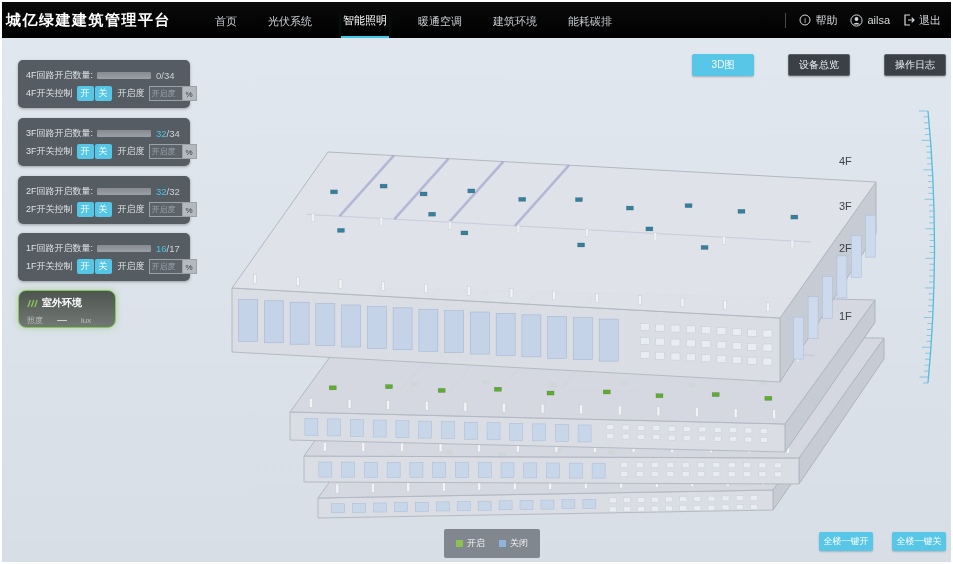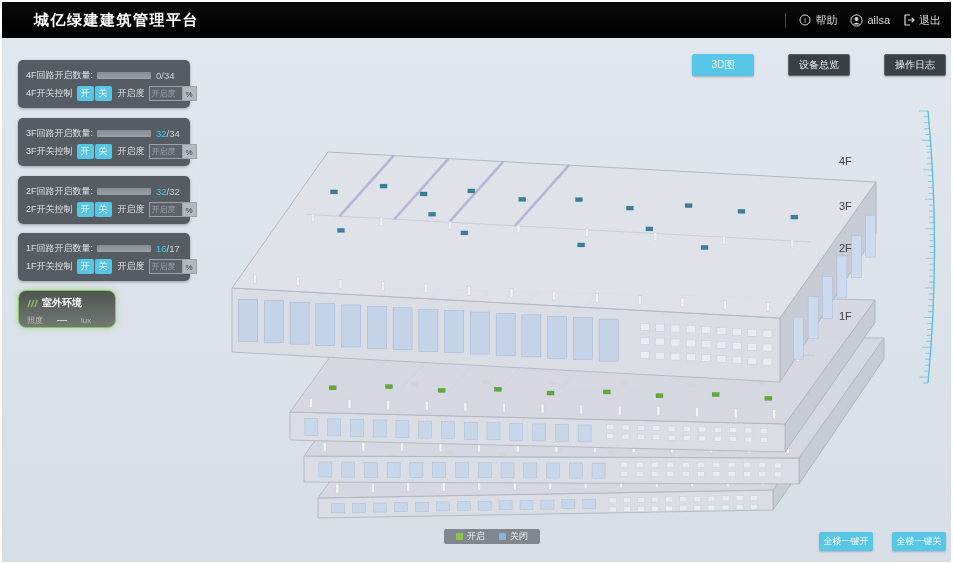--- a/index.html
+++ b/index.html
@@ -1,19 +1,19 @@
 <!DOCTYPE html>
 <html><head>
 <meta charset="utf-8">
 <style>
   html,body{margin:0;padding:0;background:#fff;font-family:"Liberation Sans","DejaVu Sans",sans-serif;}
   .page{position:relative;width:953px;height:564px;background:#fff;overflow:hidden;box-sizing:border-box;border:2px solid #fff;}
   
   .hdr{position:absolute;left:0;top:0;right:0;height:36px;background:linear-gradient(#0a0a0a,#000);display:flex;align-items:center;}
-  .hdr-title{color:#fff;font-size:15px;font-weight:bold;letter-spacing:1.5px;margin-left:32px;white-space:nowrap;}
+  .hdr-title{color:#fff;font-size:15px;font-weight:bold;letter-spacing:1.5px;margin-left:4px;white-space:nowrap;}
   .nav{display:flex;align-items:center;gap:27px;margin-left:42px;}
   .nav-item{color:#c9ced3;font-size:11px;cursor:pointer;padding:10px 2px 8px 2px;white-space:nowrap;}
   .nav-item.active{color:#fff;border-bottom:2px solid #3fc6e8;box-shadow:0 6px 10px -6px rgba(63,198,232,.9);}
   .hdr-right{margin-left:auto;display:flex;align-items:center;gap:13px;margin-right:10px;color:#d7dadd;font-size:11px;}
   .hdr-sep{width:1px;height:15px;background:#4a4a4a;}
   .hdr-link{display:flex;align-items:center;gap:4px;cursor:pointer;white-space:nowrap;}
   .hdr-link svg{display:block;}
   
   .main{position:absolute;left:0;top:36px;right:0;bottom:0;background:linear-gradient(#e1e7ee,#d7dee6);}
   
@@ -35,37 +35,45 @@
   .diminput::placeholder{color:#9aa1a7;}
   .pctbtn{width:15px;height:15px;background:#b3b9bf;color:#343a40;font-size:8px;line-height:15px;text-align:center;border:1px solid #9aa1a7;cursor:pointer;box-sizing:border-box;}
   
   .outdoor{position:absolute;left:16px;top:252px;width:98px;height:38px;background:linear-gradient(rgba(66,72,66,.92),rgba(96,102,96,.85));border:1px solid #86c45c;border-radius:8px;box-shadow:0 0 6px rgba(134,196,92,.5);padding:5px 8px;box-sizing:border-box;color:#e8ebe8;}
   .out-title{display:flex;align-items:center;gap:4px;font-size:10px;font-weight:bold;color:#fff;}
   .out-row{display:flex;align-items:baseline;gap:14px;margin-top:4px;font-size:8px;color:#b9bfb9;}
   .out-val{color:#e8ebe8;font-size:10px;}
   
   .axis-label{position:absolute;left:837px;width:24px;font-size:11px;color:#3c4248;}
   
-  .legend{position:absolute;left:442px;top:491px;height:15px;background:rgba(110,116,122,.82);border-radius:2px;display:flex;align-items:center;gap:14px;padding:0 12px;color:#f2f4f6;font-size:9px;}
+  .legend{position:absolute;left:442px;top:491px;height:29px;background:rgba(110,116,122,.82);border-radius:2px;display:flex;align-items:center;gap:14px;padding:0 12px;color:#f2f4f6;font-size:9px;}
   .leg-item{display:flex;align-items:center;gap:4px;}
   .leg-sw{width:7px;height:7px;display:inline-block;}
   
   .bbtns{position:absolute;right:5px;top:494px;display:flex;gap:19px;}
   .bbtn{min-width:46px;height:19px;line-height:19px;text-align:center;background:#58c6e6;color:#fff;font-size:9px;border-radius:2px;padding:0 4px;cursor:pointer;box-shadow:0 1px 2px rgba(0,0,0,.2);}
   
   .bld{position:absolute;left:222px;top:58px;width:665px;height:430px;}
   .ruler{position:absolute;left:906px;top:68px;width:44px;height:284px;}
 </style>
 </head>
 <body>
 
 <div class="page">
 
   <div class="hdr">
     <div class="hdr-title">城亿绿建建筑管理平台</div>
+    <div class="nav">
+      <span class="nav-item">首页</span>
+      <span class="nav-item">光伏系统</span>
+      <span class="nav-item active">智能照明</span>
+      <span class="nav-item">暖通空调</span>
+      <span class="nav-item">建筑环境</span>
+      <span class="nav-item">能耗碳排</span>
+    </div>
     <div class="hdr-right">
       <span class="hdr-sep"></span>
       <span class="hdr-link">
         <svg width="12" height="12" viewBox="0 0 12 12">
             <circle cx="6" cy="6" r="5" fill="none" stroke="#d7dadd" stroke-width="1"></circle>
             <text x="6" y="8.6" font-size="7.5" fill="#d7dadd" text-anchor="middle" font-family="Liberation Sans,sans-serif">i</text>
           </svg>
         <span>帮助</span>
       </span>
       <span class="hdr-link">

